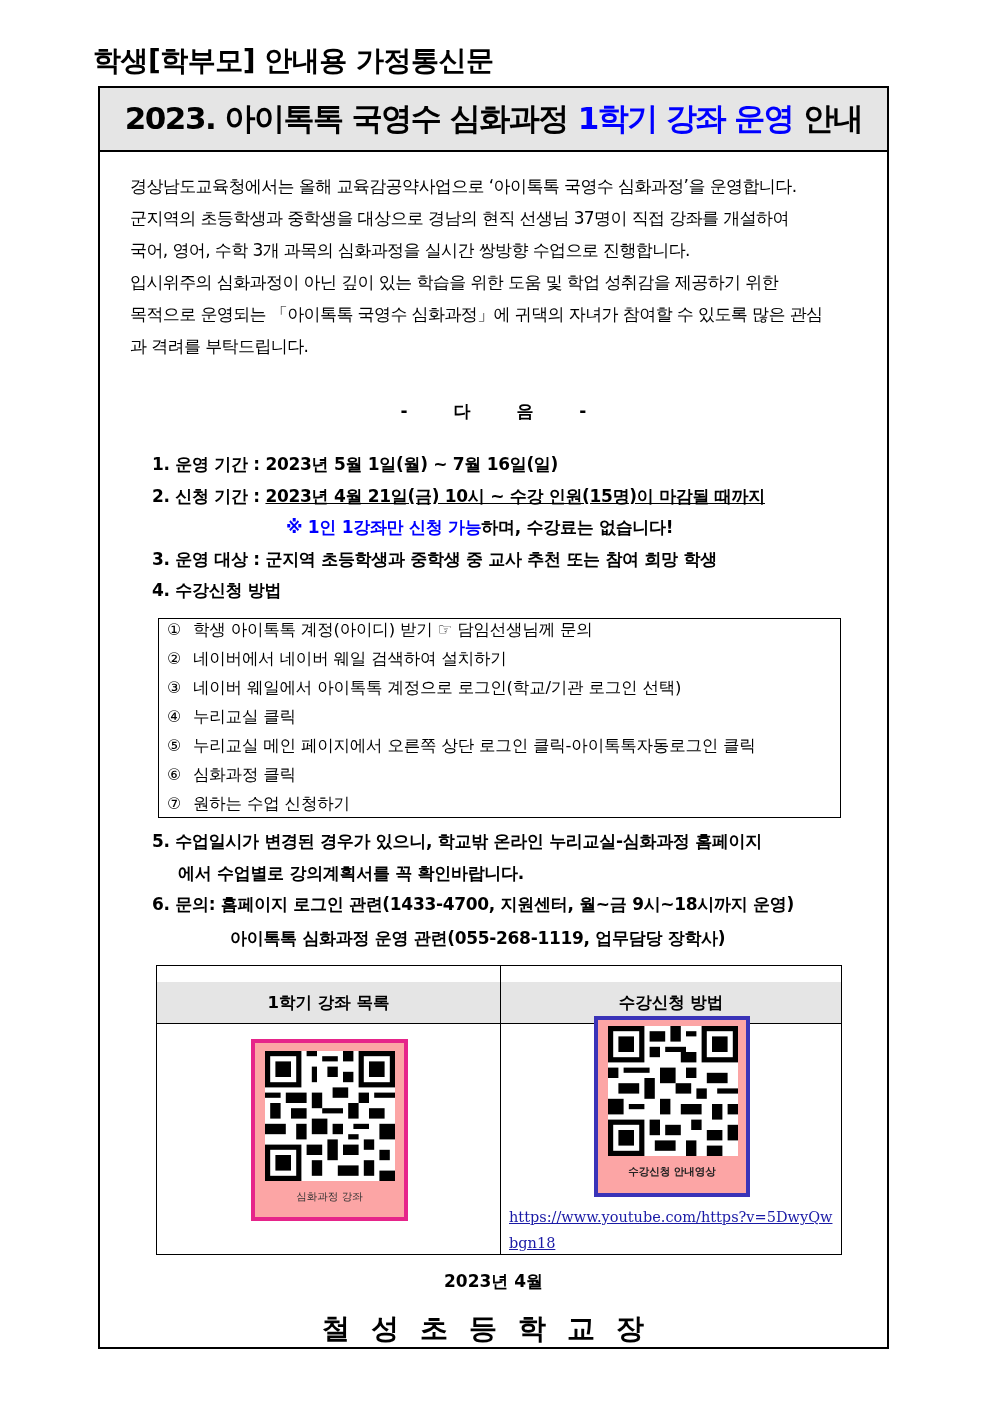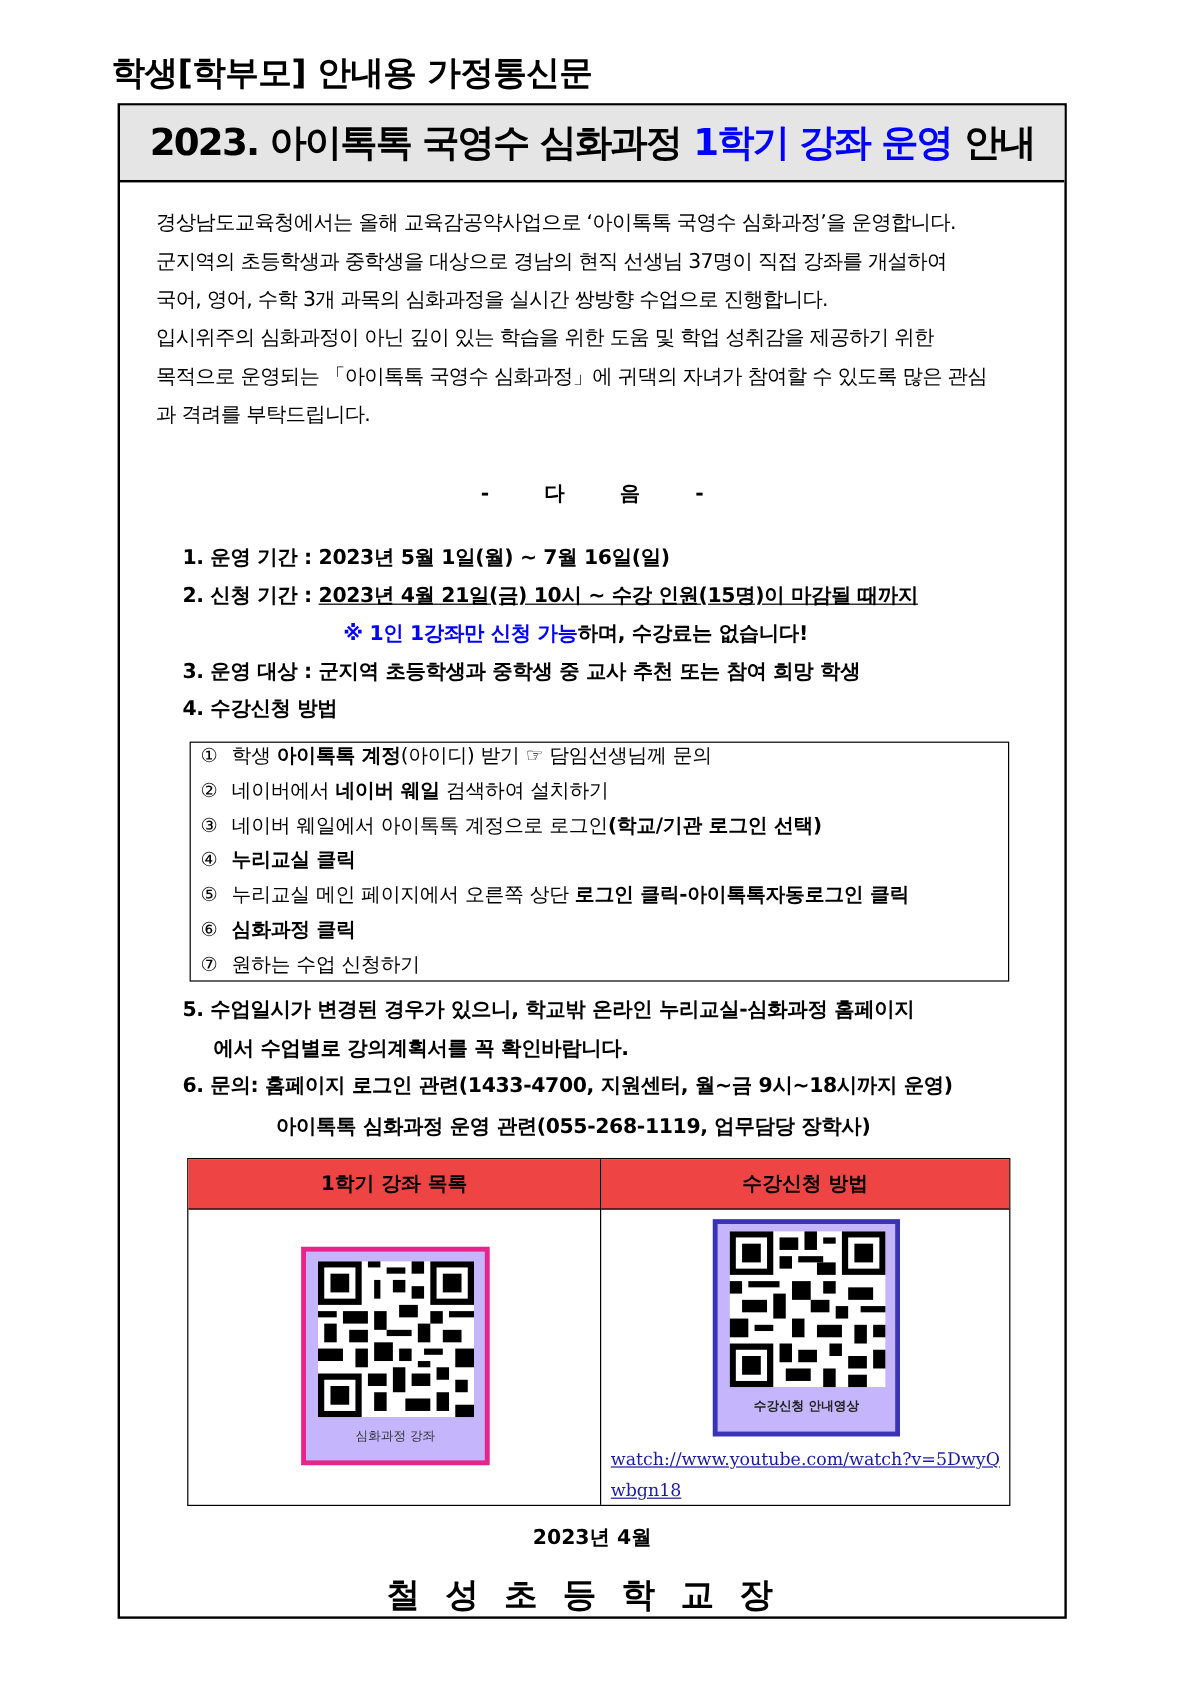--- a/index.html
+++ b/index.html
@@ -10,26 +10,26 @@
     .title-box .blue { color: #0000ff; margin: 0 10px; }
     .intro { position: absolute; left: 30px; top: 82px; width: 752px; font-size: 17px; line-height: 32px; letter-spacing: -0.6px; text-align: justify; }
     .intro p { margin: 0; }
     .da-eum { position: absolute; left: 0; right: 0; top: 312px; text-align: center; font-size: 17px; font-weight: bold; word-spacing: 40px; }
     .items { position: absolute; left: 52px; top: 360px; width: 740px; font-size: 17px; font-weight: bold; letter-spacing: -0.3px; }
     .item { position: absolute; left: 0; white-space: nowrap; }
     .underline { text-decoration: underline; }
     .blue { color: #0000ff; }
     .steps { position: absolute; left: 58px; top: 530px; width: 683px; height: 200px; border: 1px solid #000; box-sizing: border-box; font-size: 16.5px; letter-spacing: -0.2px; }
     .step { position: absolute; left: 8px; white-space: nowrap; font-weight: normal; }
-    .step b { font-weight: bold; }
+    .step b { font-weight: normal; }
     .step .num { display: inline-block; width: 26px; font-size: 16px; }
     .qr-table { position: absolute; left: 56px; top: 877px; width: 686px; height: 290px; border: 1px solid #000; box-sizing: border-box; }
-    .qr-head { position: absolute; top: 0; height: 42px; border-bottom: 1px solid #000; display: flex; align-items: center; justify-content: center; font-size: 16.5px; font-weight: bold; background: #ef4444; box-sizing: border-box; }
+    .qr-head { position: absolute; top: 16px; height: 42px; border-bottom: 1px solid #000; display: flex; align-items: center; justify-content: center; font-size: 16.5px; font-weight: bold; background: #e5e5e5; box-sizing: border-box; }
     .qr-divider { position: absolute; left: 343px; top: 0; bottom: 0; width: 1px; background: #000; }
-    .qr-card { position: absolute; background: #c4b5fd; box-sizing: border-box; }
+    .qr-card { position: absolute; background: #fca5a5; box-sizing: border-box; }
     .qr-caption { position: absolute; left: 0; right: 0; text-align: center; font-size: 10.5px; color: #333; }
     .url { position: absolute; left: 352px; top: 238px; width: 330px; font-family: "DejaVu Serif", "Liberation Serif", serif; font-size: 14.5px; line-height: 26px; color: #1a1aa6; text-decoration: underline; word-break: break-all; }
     .date { position: absolute; left: 0; right: 0; top: 1182px; text-align: center; font-size: 17px; font-weight: bold; }
     .school { position: absolute; left: 0; right: 0; top: 1222px; text-align: center; font-size: 28px; font-weight: bold; letter-spacing: 21px; }
     svg.qr { position: absolute; }
   </style>
 </head>
 <body>
 
 <div class="top-label">학생[학부모] 안내용 가정통신문</div>
@@ -188,18 +188,18 @@
             <rect x="23" y="19" width="2" height="3"></rect>
             <rect x="9" y="22" width="4" height="2"></rect>
           <rect x="15" y="22" width="2" height="3"></rect>
             <rect x="19" y="23" width="3" height="2"></rect>
             <rect x="23" y="15" width="2" height="2"></rect>
         </g>
       </svg>
       <div class="qr-caption" style="top:145px; font-weight:bold; color:#222;">수강신청 안내영상</div>
     </div>
 
-    <div class="url">watch://www.youtube.com/watch?v=5DwyQwbgn18</div>
+    <div class="url">https://www.youtube.com/https?v=5DwyQwbgn18</div>
   </div>
 
   <div class="date">2023년 4월</div>
   <div class="school">철성초등학교장</div>
 </div>
 
 </body></html>

